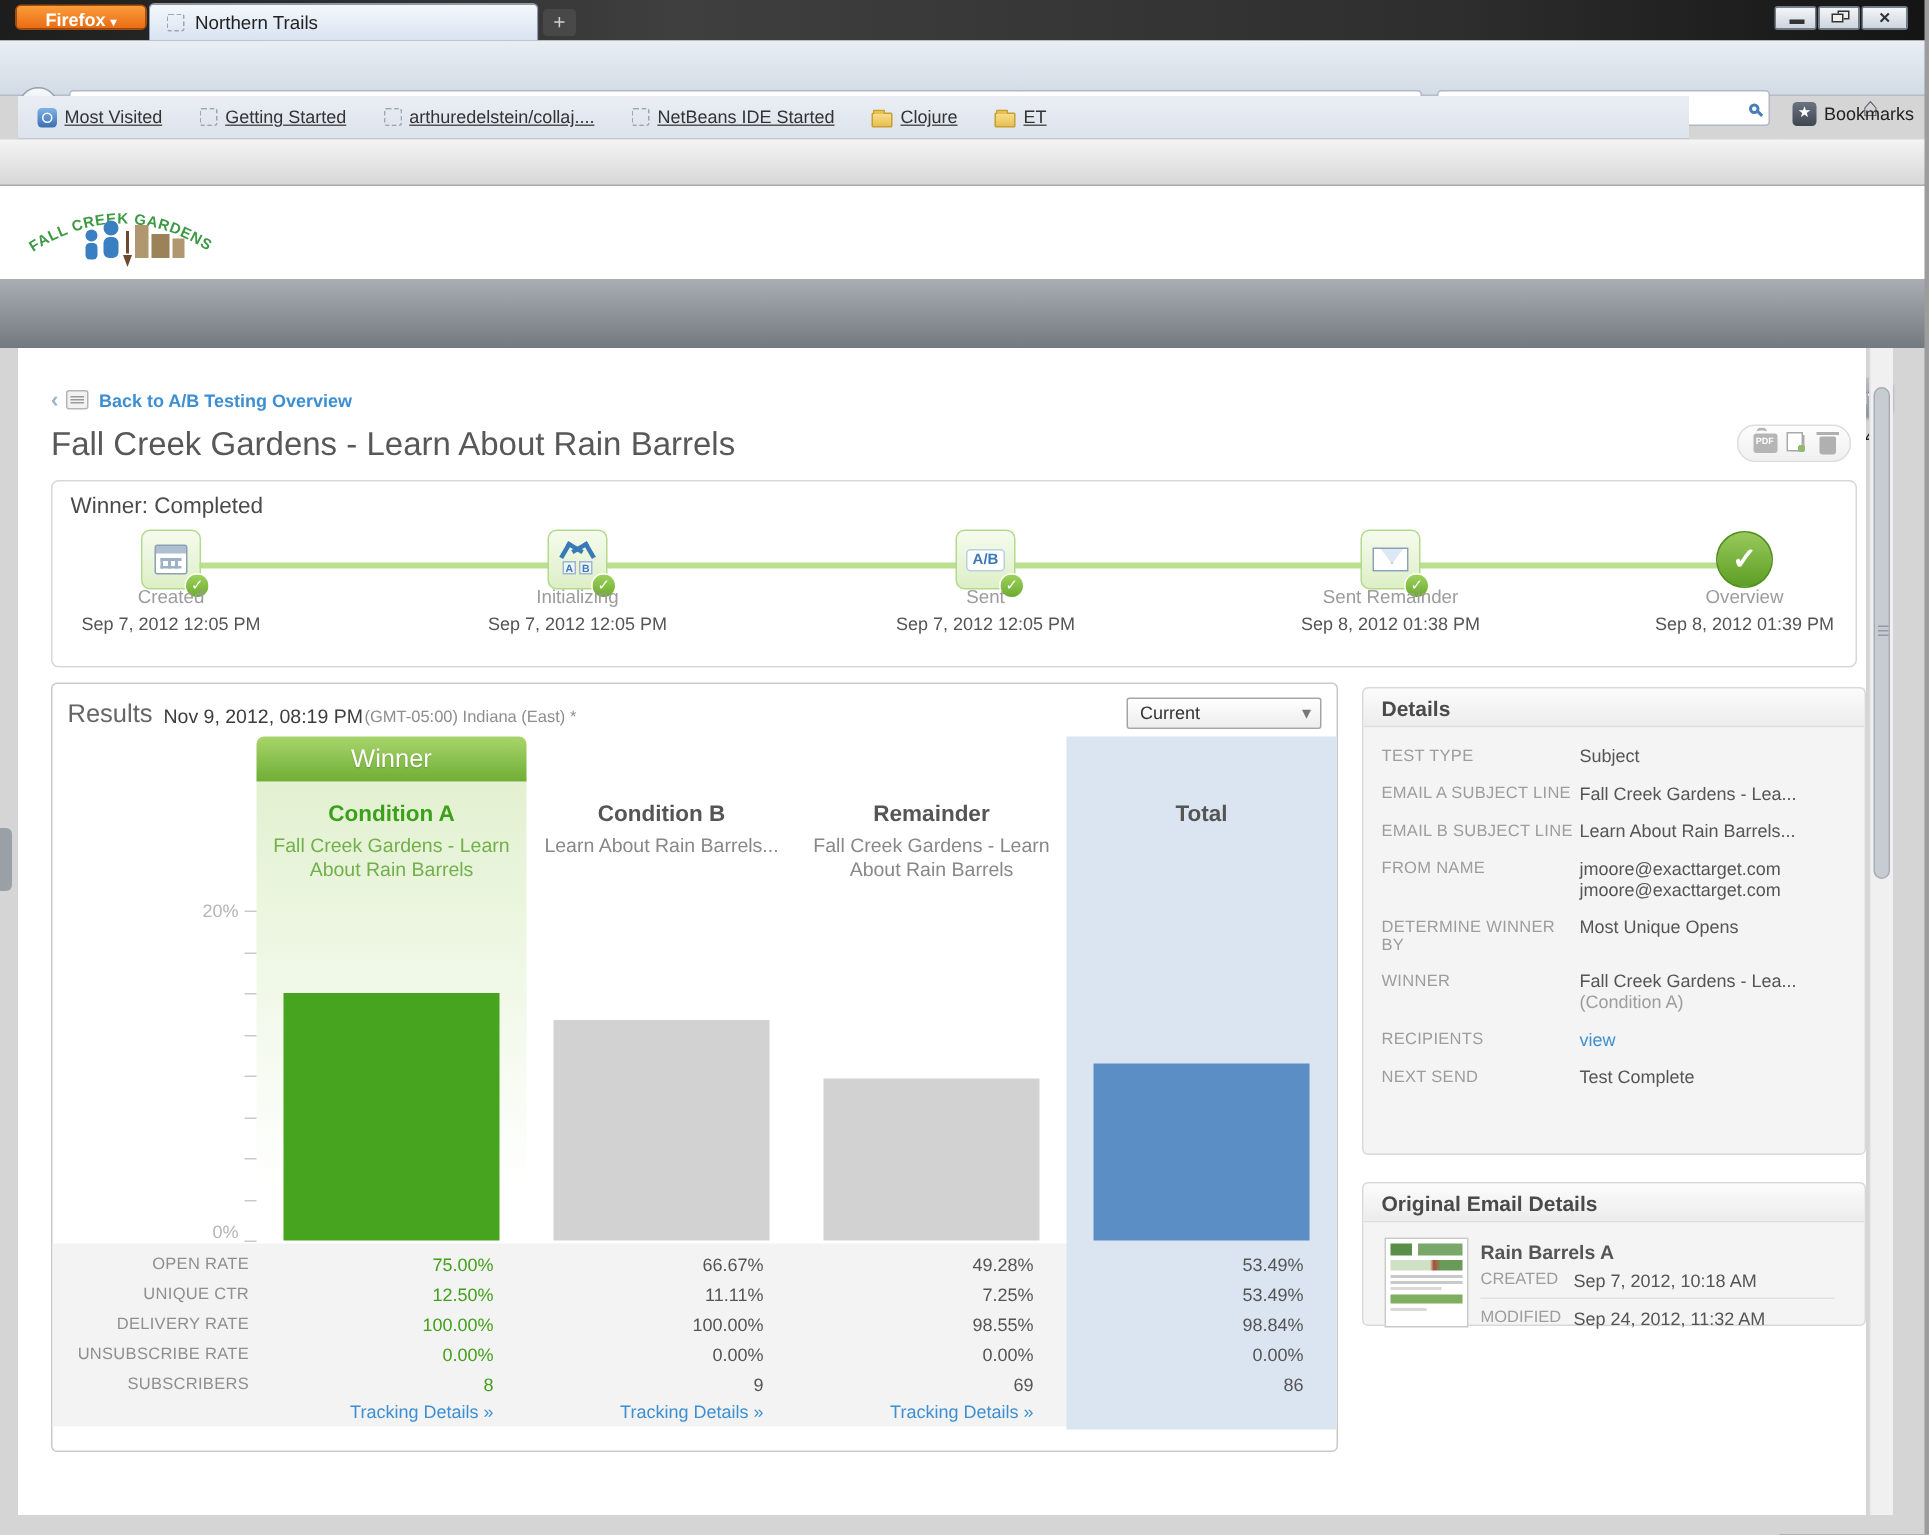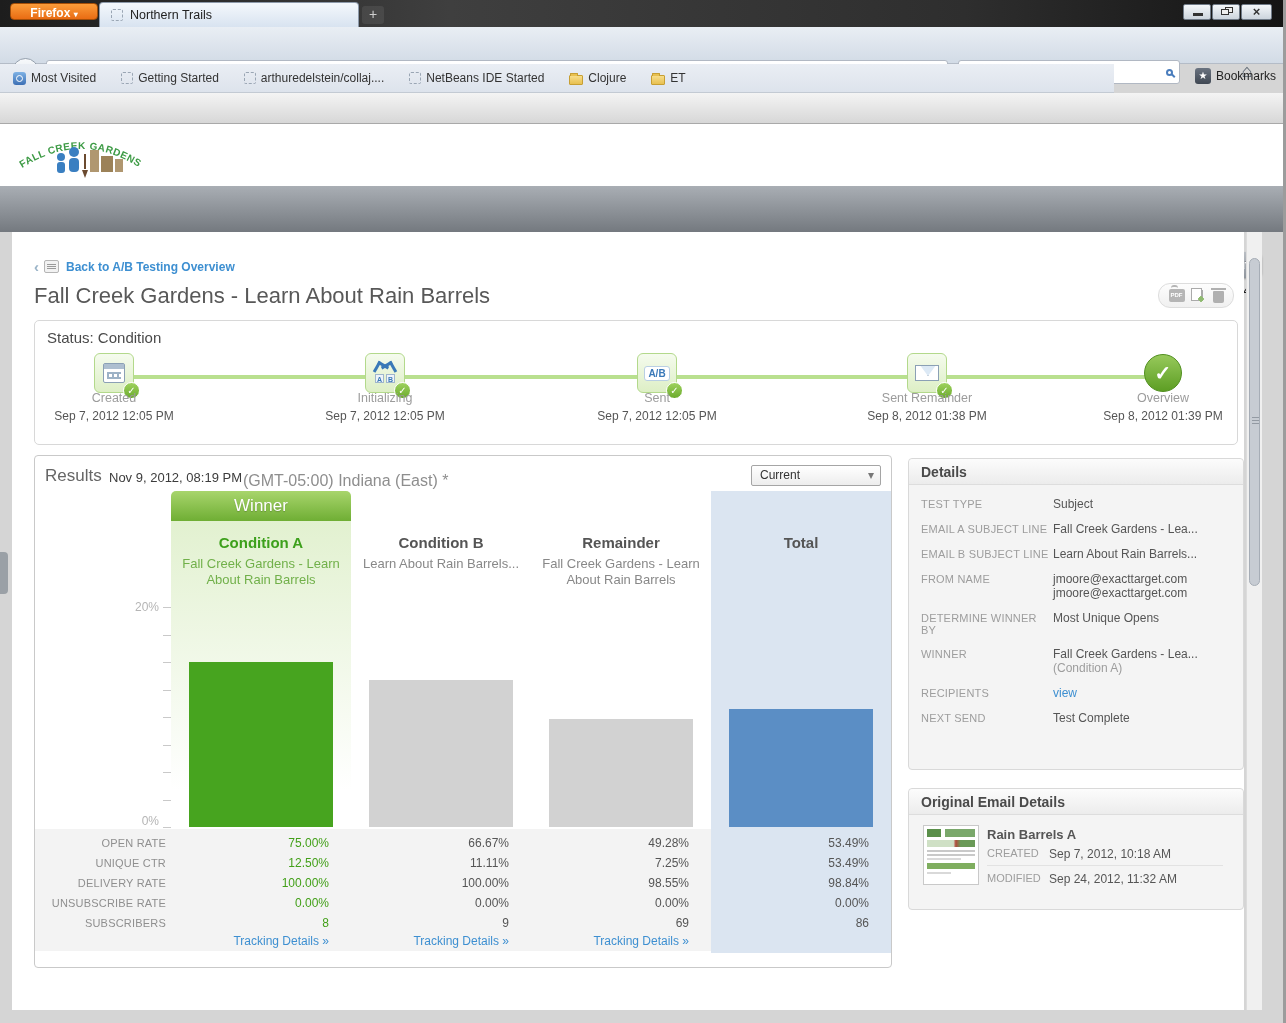--- a/index.html
+++ b/index.html
@@ -48,23 +48,23 @@
   .glogo i { display:block; }
   .searchbox input { border:none; outline:none; flex:1; margin-left:6px; font-size:12.5px;
     font-family:"Liberation Sans",sans-serif; background:transparent; }
   .searchbox input::placeholder { color:#999; font-style:italic; }
   .mag { width:7px; height:7px; border:2px solid currentColor; border-radius:50%; position:relative; display:inline-block; }
   .mag::after { content:''; position:absolute; width:2px; height:5px; background:currentColor;
     transform:rotate(-45deg); right:-3px; bottom:-4px; }
   .homebtn { left:1232px; top:31px; width:30px; height:27px; color:#57626e; font-size:18px;
     text-align:center; line-height:26px; }
 
-  .bookbar { left:0; top:64px; width:1114px; height:29px;
+  .bookbar { left:12px; top:64px; width:1114px; height:29px;
     background:linear-gradient(#eaeef4,#dde3ec); border-bottom:1px solid #c3cad3;
-    display:flex; align-items:center; padding:0 8px; }
+    display:flex; align-items:center; padding:0 8px;text-decoration:underline; }
   .bkitem { display:flex; align-items:center; margin-right:20px; color:#333; font-size:12px; }
   .bkitem > span { margin-left:5px; }
   .mv-ico { width:13px; height:13px; border-radius:3px; background:linear-gradient(#7fb2e5,#3c6fb4);
     position:relative; }
   .mv-ico::after { content:''; position:absolute; left:3px; top:3px; width:5px; height:5px;
     border:1.5px solid #fff; border-radius:50%; }
   .folder { width:14px; height:10px; background:linear-gradient(#f7dd8a,#e8c050); border:1px solid #c79f33;
     border-radius:1px; position:relative; margin-top:3px; }
   .folder::before { content:''; position:absolute; top:-3px; left:0; width:6px; height:2px;
     background:#e8c050; border:1px solid #c79f33; border-bottom:none; border-radius:1px 1px 0 0; }
@@ -194,21 +194,21 @@
   .envico { width:24px; height:16px; background:#fff; border:1px solid #8ba0b5; position:relative; overflow:hidden; }
   .envico::before { content:''; position:absolute; left:-2px; top:-9px; width:26px; height:17px;
     background:#dce9f5; border:1px solid #8ba0b5; transform:rotate(0deg) skewX(0); 
     clip-path:polygon(0 0,50% 100%,100% 0); }
 
   
   .resultspanel { left:34px; top:455px; width:858px; height:513px; background:#fff;
     border:1px solid #c9c9c9; border-radius:4px; }
   .reshead { position:absolute; left:10px; top:10px; font-size:17px; color:#666; }
   .restime { position:absolute; left:74px; top:14px; font-size:13px; color:#3c3c3c; }
-  .restz { position:absolute; left:208px; top:16px; font-size:16px; color:#8e8e8e; }
+  .restz { position:absolute; left:208px; top:16px; font-size:11px; color:#8e8e8e; }
   .viewsel { position:absolute; left:716px; top:9px; width:130px; height:21px; background:linear-gradient(#fff,#ededed);
     border:1px solid #a5a5a5; border-radius:2px; font-size:12px; color:#333; line-height:19px;
     padding-left:8px; }
   .viewsel span.arr { position:absolute; right:6px; color:#777; }
 
   .stripbg { position:absolute; left:0; top:373px; width:856px; height:122px; background:#f3f3f3; }
   .colA { position:absolute; left:136px; top:65px; width:180px; height:306px;
     background:linear-gradient(#e2f1d0, rgba(255,255,255,0) 88%); }
   .colT { position:absolute; left:676px; top:35px; width:180px; height:462px; background:#dbe5f1; }
   .winbanner { position:absolute; left:136px; top:35px; width:180px; height:30px;
@@ -414,21 +414,21 @@
 
   <div class="abs pagetitle">Fall Creek Gardens - Learn About Rain Barrels</div>
 
   <div class="abs actpill">
     <span class="pdfico">PDF</span>
     <span class="pagesico"></span>
     <span class="trashico"></span>
   </div>
 
   <div class="abs statuspanel">
-    <div class="statushead">Status: Condition</div>
+    <div class="statushead">Winner: Completed</div>
     <div class="tline" style="left:79px;width:1049px;"></div>
 
     <div class="step" style="left:-1px;">
       <div class="nodebox">
         <span class="calico"></span>
         <span class="badge">✓</span>
       </div>
       <div class="steplabel">Created</div>
       <div class="stepdate">Sep 7, 2012 12:05 PM</div>
     </div>
@@ -598,21 +598,21 @@
         <div class="dlabel">RECIPIENTS</div>
         <div class="dvalue"><span class="bluelink">view</span></div>
       </div>
       <div class="drow">
         <div class="dlabel">NEXT SEND</div>
         <div class="dvalue">Test Complete</div>
       </div>
     </div>
   </div>
 
-  <div class="abs rpanel" style="left:908px;top:788px;width:336px;height:122px;">
+  <div class="abs rpanel" style="left:908px;top:788px;width:336px;height:96px;">
     <div class="rpanelhead">Original Email Details</div>
     <div class="thumb">
       <i style="height:8px;background:linear-gradient(90deg,#5a8f4a 0 30%,#fff 30% 38%,#7aa86b 38%);"></i>
       <i style="height:3px;"></i>
       <i style="height:7px;background:linear-gradient(90deg,#cfe0c5 0 55%,#b04a3a 60%,#6a9a57 70%);"></i>
       <i style="height:3px;"></i>
       <i style="height:2px;background:#c9c9c9;"></i>
         <i style="height:2px;"></i>
       <i style="height:2px;background:#c9c9c9;"></i>
         <i style="height:2px;"></i>

